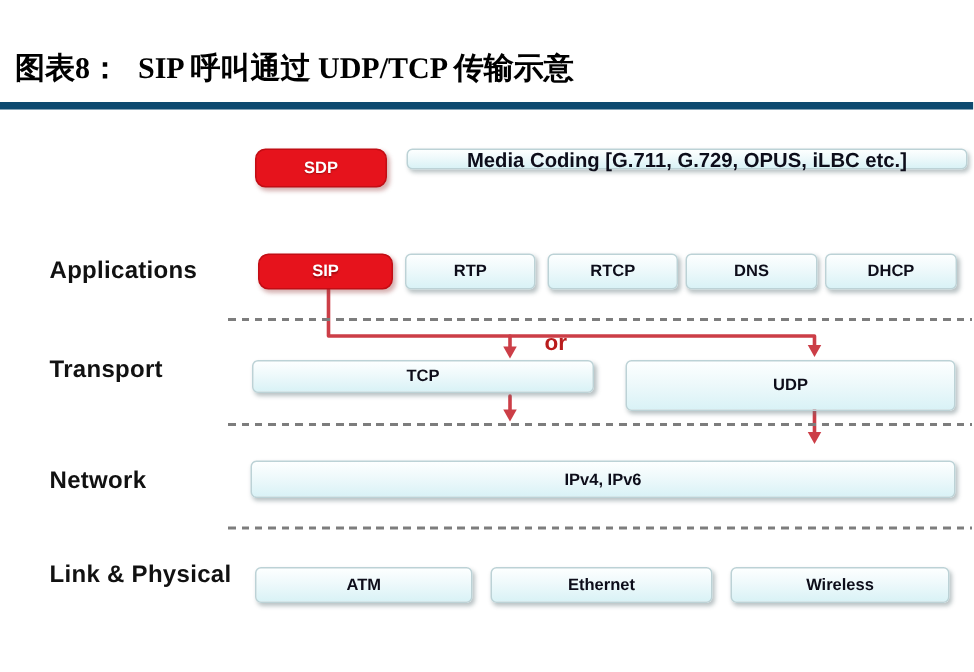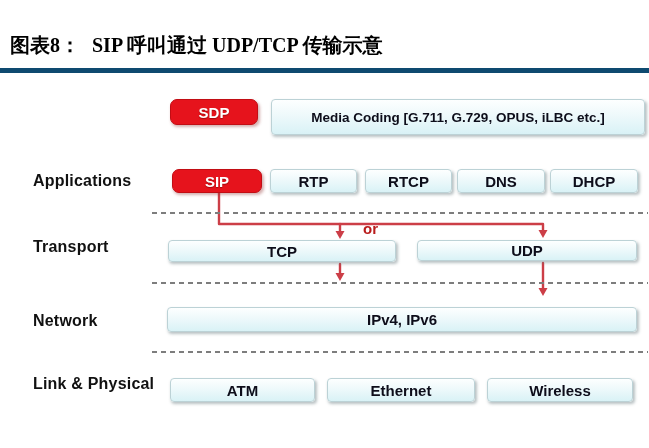--- a/index.html
+++ b/index.html
@@ -26,21 +26,21 @@
   .rowlabel{
     position:absolute;left:33px;
     font-size:16px;font-weight:bold;color:#111;
     white-space:nowrap;letter-spacing:.2px;
   }
   
   .box{
     position:absolute;
     display:flex;align-items:center;justify-content:center;
     box-sizing:border-box;
-    font-size:15px;font-weight:bold;color:#0d0d1a;
+    font-size:11px;font-weight:bold;color:#0d0d1a;
     background:linear-gradient(180deg,#fdffff 0%,#eef9fb 45%,var(--box_fill_bottom,#d9f2f6) 100%);
     border:1px solid #bcd2d6;
     border-radius:4px;
     box-shadow:1.5px 2px 3px rgba(100,120,125,.45);
     white-space:nowrap;
   }
   .box.red{
     background:var(--accent_red,#e6131c);
     border:1px solid #c20d14;
     border-radius:7px;
@@ -91,31 +91,31 @@
   <div class="dash" style="top:212px"></div>
   <div class="dash" style="top:282px"></div>
   <div class="dash" style="top:351px"></div>
 
   <div class="rowlabel" style="top:172px">Applications</div>
   <div class="rowlabel" style="top:238px">Transport</div>
   <div class="rowlabel" style="top:312px">Network</div>
   <div class="rowlabel" style="top:375px">Link &amp; Physical</div>
 
   <div class="box red" style="left:170px;top:99px;width:88px;height:26px">SDP</div>
-  <div class="box" style="left:271px;top:99px;width:374px;height:36px;font-size:13.5px">Media Coding [G.711, G.729, OPUS, iLBC etc.]</div>
+  <div class="box" style="left:271px;top:99px;width:374px;height:14px;font-size:13.5px">Media Coding [G.711, G.729, OPUS, iLBC etc.]</div>
 
   <div class="box" style="left:270px;top:169px;width:87px;height:24px">RTP</div>
   <div class="box red" style="left:172px;top:169px;width:90px;height:24px">SIP</div>
   <div class="box" style="left:365px;top:169px;width:87px;height:24px">RTCP</div>
   <div class="box" style="left:457px;top:169px;width:88px;height:24px">DNS</div>
   <div class="box" style="left:550px;top:169px;width:88px;height:24px">DHCP</div>
 
   <span class="or-label">or</span>
   <div class="box" style="left:168px;top:240px;width:228px;height:22px">TCP</div>
-  <div class="box" style="left:417px;top:240px;width:220px;height:21px">UDP</div>
+  <div class="box" style="left:417px;top:240px;width:220px;height:34px">UDP</div>
 
   <div class="box" style="left:167px;top:307px;width:470px;height:25px">IPv4, IPv6</div>
 
   <div class="box" style="left:170px;top:378px;width:145px;height:24px">ATM</div>
   <div class="box" style="left:327px;top:378px;width:148px;height:24px">Ethernet</div>
   <div class="box" style="left:487px;top:378px;width:146px;height:24px">Wireless</div>
 
 </div>
 
 </body></html>

